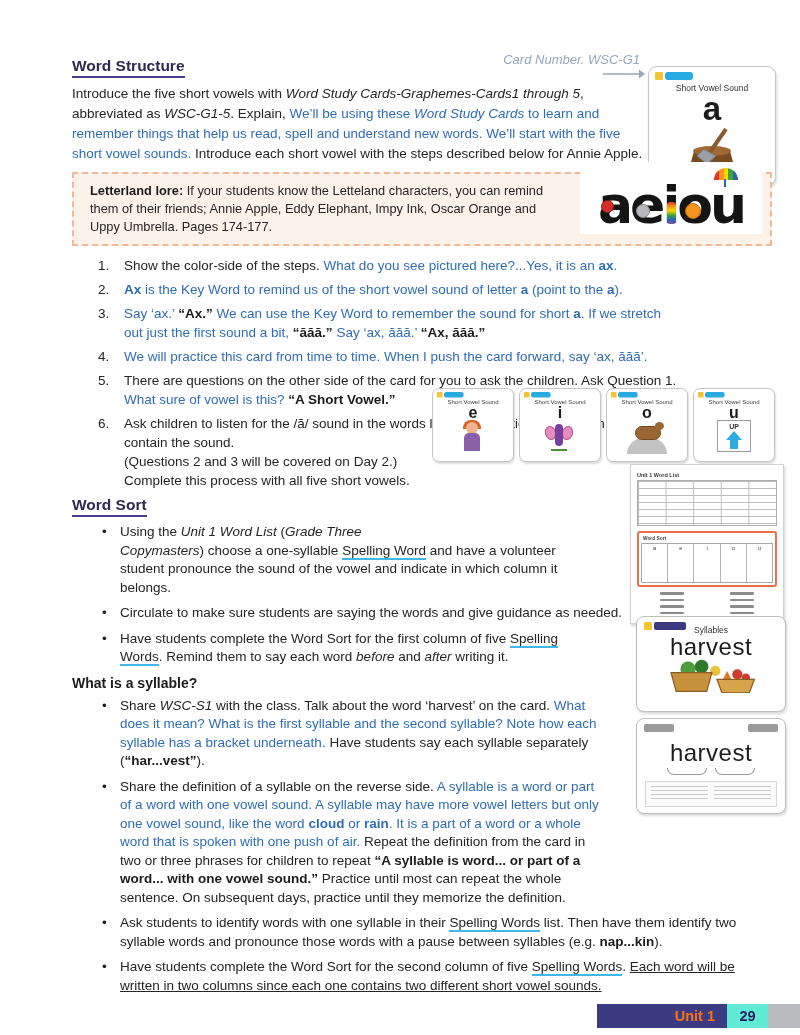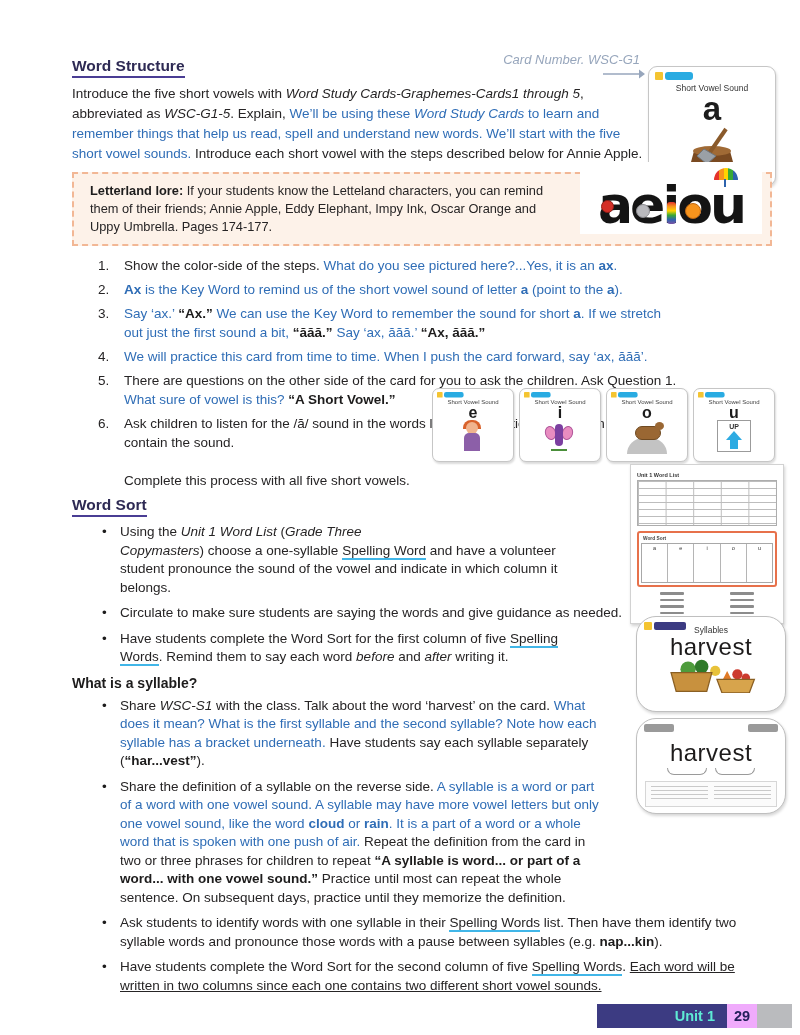--- a/index.html
+++ b/index.html
@@ -122,41 +122,41 @@
   .wsort-label{font-size:4.8px;font-weight:bold;color:#444;margin:0 0 2px 2px;}
   .wsort-grid{display:flex;height:40px;border:1px solid #a8a8a8;}
   .wsort-col{flex:1;border-right:1px solid #b5b5b5;text-align:center;font-size:5.5px;color:#333;padding-top:1px;}
   .wsort-col:last-child{border-right:none;}
   .wwords{margin-top:5px;display:flex;justify-content:space-around;}
   .wcol{display:flex;flex-direction:column;gap:4px;align-items:center;}
   .wbar{width:24px;height:2.5px;background:#8c8c8c;border-radius:1px;}
 
   
   .hcard{position:absolute;left:636px;width:150px;height:96px;background:#fff;
-    border:1.5px solid #bfbfbf;border-radius:20px;box-shadow:1px 2px 3px rgba(0,0,0,.16);}
+    border:1.5px solid #bfbfbf;border-radius:8px;box-shadow:1px 2px 3px rgba(0,0,0,.16);}
   .hcard1{top:616px;}
   .hcard2{top:718px;}
   .hcard .tagrow{left:7px;top:5px;}
   .tag-navy{width:32px;height:8px;background:#3c3b82;border-radius:2px;display:inline-block;}
   .tag-gray{width:30px;height:8px;background:#9a9a9a;border-radius:2px;display:inline-block;}
   .tagrow.right{left:auto;right:7px;}
   .h-syll{margin-top:8px;text-align:center;font-size:8.5px;color:#333;}
   .h-word{text-align:center;font-size:24px;color:#1d1b1b;line-height:24px;letter-spacing:.5px;}
   .hcard2 .h-word{margin-top:22px;}
   .brackets{display:flex;justify-content:center;gap:8px;margin-top:3px;}
   .bracket{width:40px;height:7px;border:1.5px solid #9a9a9a;border-top:none;border-radius:0 0 8px 8px;}
   .hnotes{margin:6px 8px 0 8px;height:26px;border:1px solid #d6d6d6;background:#fbfbfb;
     display:flex;gap:6px;padding:4px 5px;}
   .hnotes div{flex:1;background:repeating-linear-gradient(#c9c9c9 0 1px,transparent 1px 4px);}
 
   
   .footer{position:absolute;left:597px;top:1004px;height:24px;display:flex;}
-  .f-navy{width:130px;background:var(--navy);color:#5eead4;font-weight:bold;font-size:14.5px;
+  .f-navy{width:130px;background:var(--navy);color:#f97316;font-weight:bold;font-size:14.5px;
     display:flex;align-items:center;justify-content:flex-end;padding-right:12px;}
-  .f-chip{width:30px;background:#f0abfc;color:#23205a;font-weight:bold;font-size:14.5px;
+  .f-chip{width:41px;background:#5eead4;color:#23205a;font-weight:bold;font-size:14.5px;
     display:flex;align-items:center;justify-content:center;}
   .f-gray{width:35px;background:#babbbe;}
 </style>
 </head>
 <body>
 
 <div class="page">
 
   <div class="card-number">Card Number. WSC-G1</div>
   <svg class="card-arrow" width="44" height="12" viewBox="0 0 44 12">
@@ -211,21 +211,21 @@
       <div class="step">
           <span class="num">4.</span>
           <span class="stext"><span class="run-u">We will practice this card from time to time. When I push the card forward, say ‘ax, ăăă’.</span></span>
         </div>
       <div class="step">
           <span class="num">5.</span>
           <span class="stext"><span class="run-k">There are questions on the other side of the card for you to ask the children. Ask Question 1.  </span><span class="run-u">What sure of vowel is this? </span><span class="run-b">“A Short Vowel.”</span></span>
         </div>
       <div class="step">
           <span class="num">6.</span>
-          <span class="stext"><span class="run-k">Ask children to listen for the /ă/ sound in the words listed in Question 4. Words in bold contain the sound.</span><br><br><span class="run-k">Complete this process with all five short vowels.</span></span>
+          <span class="stext"><span class="run-k">Ask children to listen for the /ă/ sound in the words listed in Question 4. Words in bold contain the sound.</span><br><span class="run-k">(Questions 2 and 3 will be covered on Day 2.)</span><br><span class="run-k">Complete this process with all five short vowels.</span></span>
         </div>
     </div>
 
     <h2 class="sec">Word Sort</h2>
     <div class="bullets">
       <div class="bitem w505"><span class="run-k">Using the </span><span class="run-i">Unit 1 Word List</span><span class="run-k"> (</span><span class="run-i">Grade Three</span><br><span class="run-i">Copymasters</span><span class="run-k">) choose a one-syllable </span><span class="run-sw">Spelling Word</span><span class="run-k"> and have a volunteer student pronounce the sound of the vowel and indicate in which column it belongs.</span></div>
       <div class="bitem w540"><span class="run-k">Circulate to make sure students are saying the words and give guidance as needed.</span></div>
       <div class="bitem w505"><span class="run-k">Have students complete the Word Sort for the first column of five </span><span class="run-sw">Spelling Words</span><span class="run-k">. Remind them to say each word </span><span class="run-i">before</span><span class="run-k"> and </span><span class="run-i">after</span><span class="run-k"> writing it.</span></div>
     </div>
 

